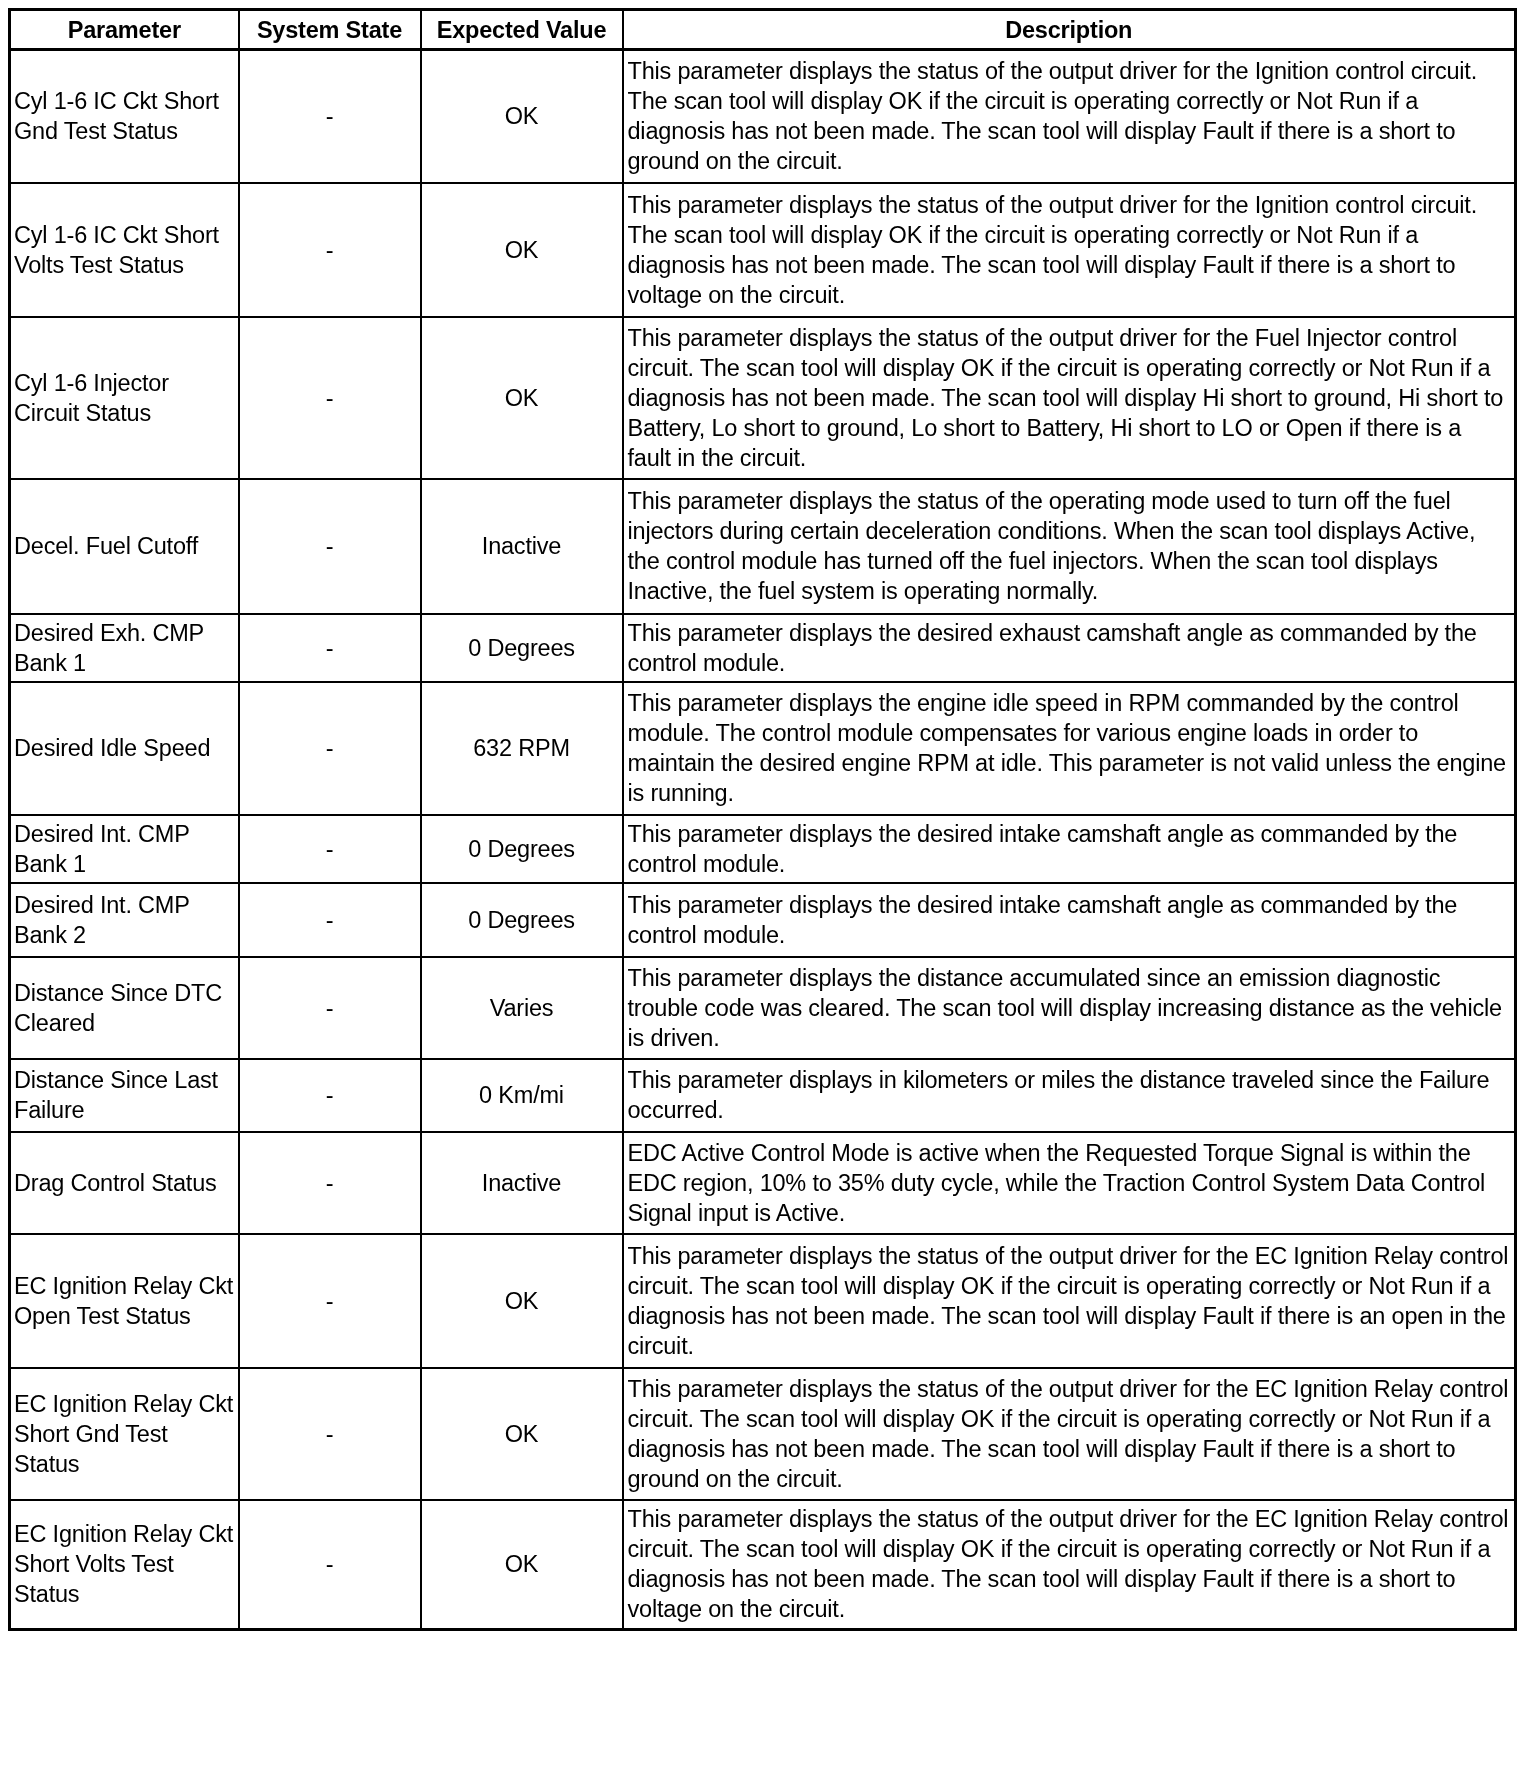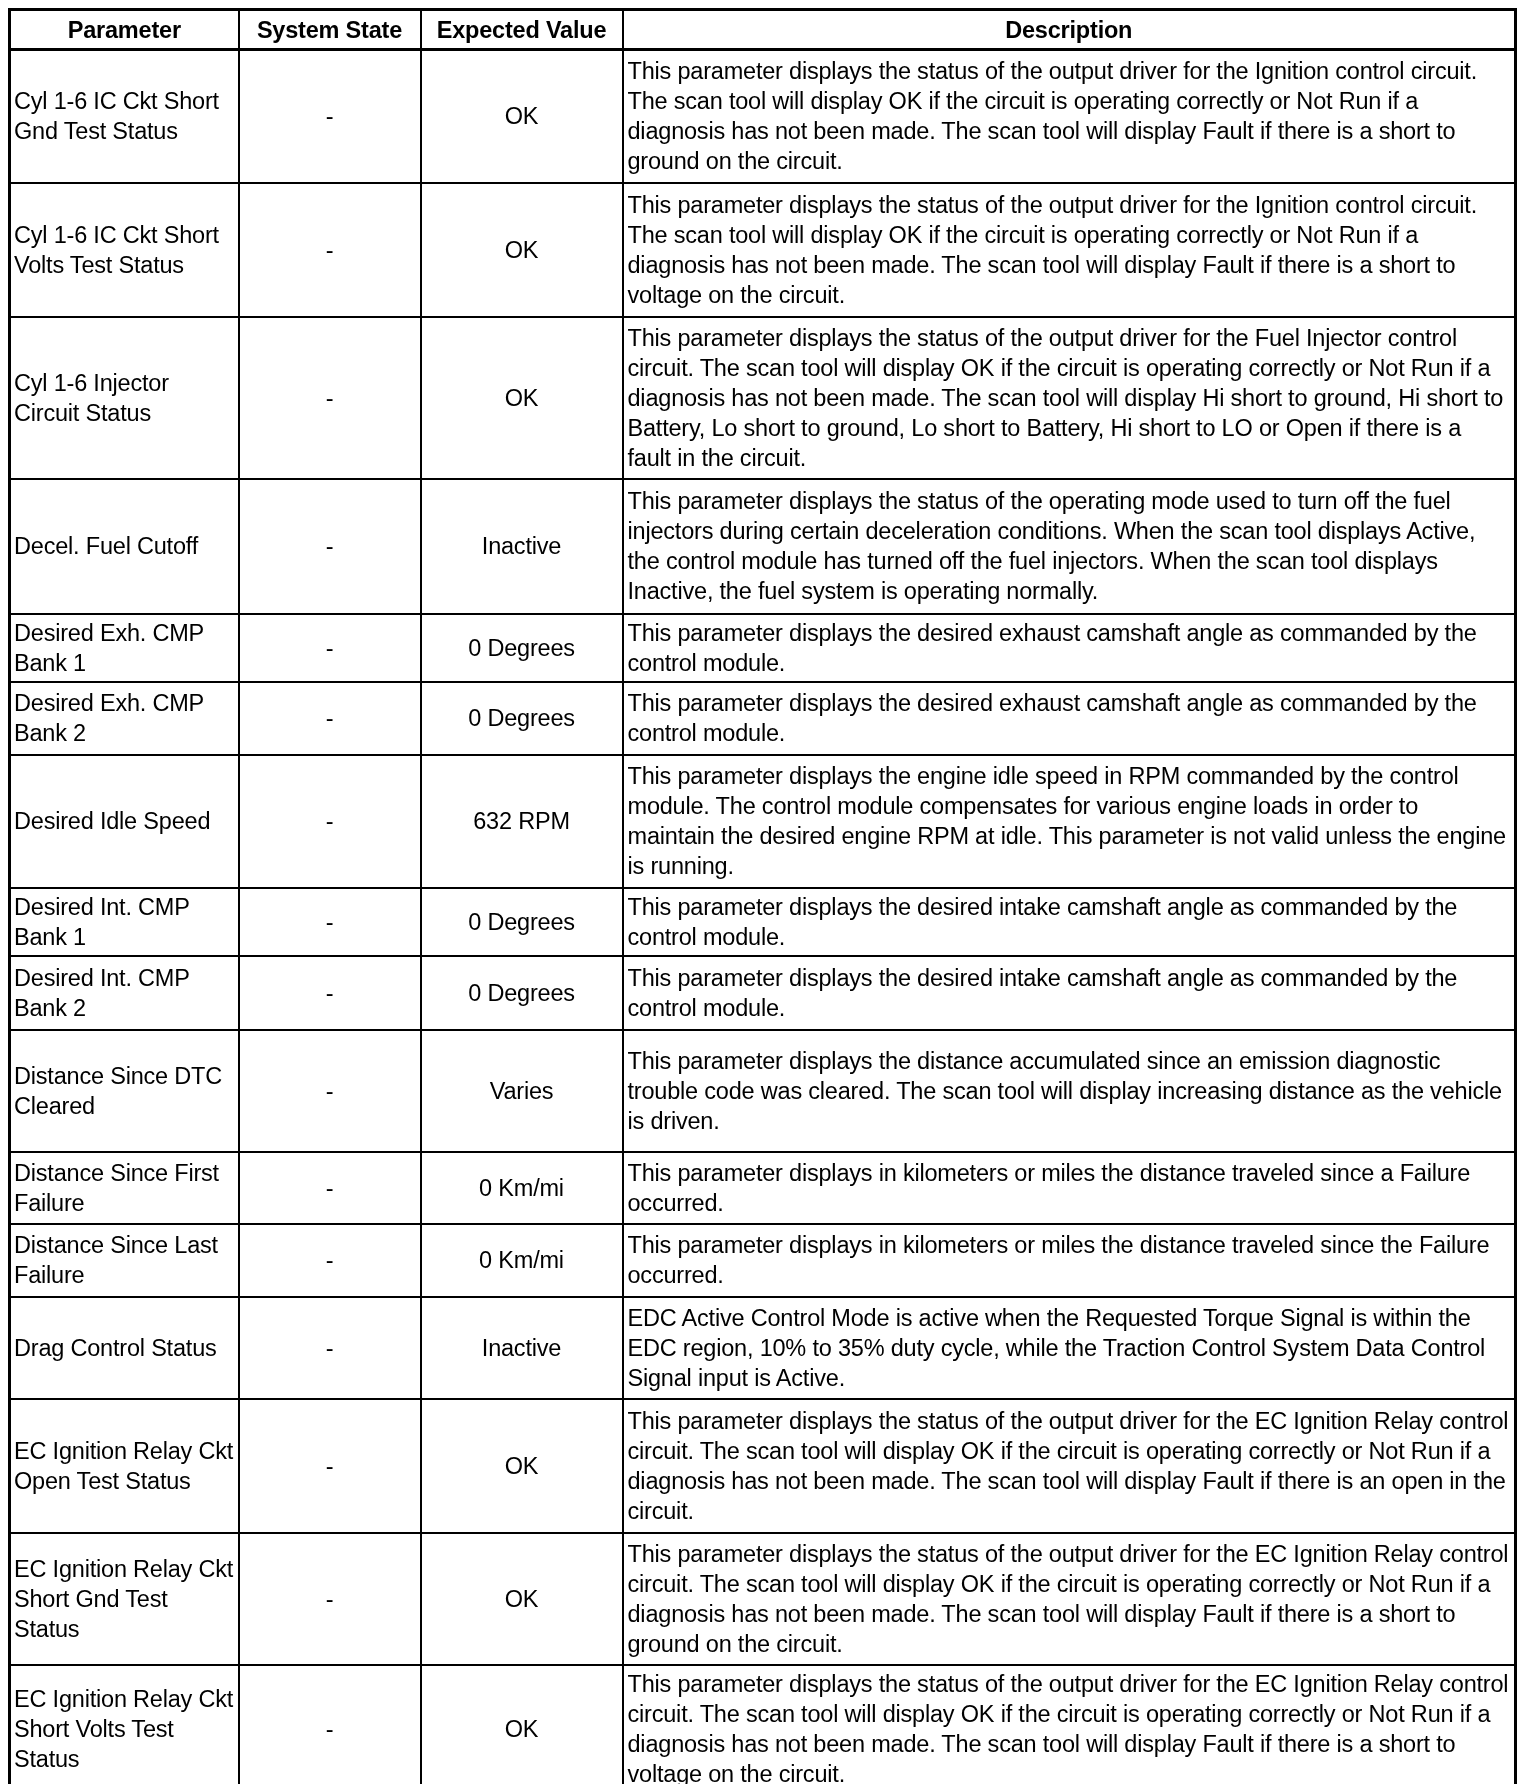--- a/index.html
+++ b/index.html
@@ -66,55 +66,43 @@
         <td class="state">-</td>
         <td class="expected">Inactive</td>
         <td class="desc">This parameter displays the status of the operating mode used to turn off the fuel injectors during certain deceleration conditions. When the scan tool displays Active, the control module has turned off the fuel injectors. When the scan tool displays Inactive, the fuel system is operating normally.</td>
       </tr>
       <tr style="height: 51px;">
         <td class="param">Desired Exh. CMP Bank 1</td>
         <td class="state">-</td>
         <td class="expected">0 Degrees</td>
         <td class="desc">This parameter displays the desired exhaust camshaft angle as commanded by the control module.</td>
       </tr>
-      <tr style="height: 73px;">
-        <td class="param">Desired Exh. CMP Bank 2</td>
-        <td class="state">-</td>
-        <td class="expected">0 Degrees</td>
-        <td class="desc">This parameter displays the desired exhaust camshaft angle as commanded by the control module.</td>
-      </tr>
       <tr style="height: 133px;">
         <td class="param">Desired Idle Speed</td>
         <td class="state">-</td>
         <td class="expected">632 RPM</td>
         <td class="desc">This parameter displays the engine idle speed in RPM commanded by the control module. The control module compensates for various engine loads in order to maintain the desired engine RPM at idle. This parameter is not valid unless the engine is running.</td>
       </tr>
       <tr style="height: 53px;">
         <td class="param">Desired Int. CMP Bank 1</td>
         <td class="state">-</td>
         <td class="expected">0 Degrees</td>
         <td class="desc">This parameter displays the desired intake camshaft angle as commanded by the control module.</td>
       </tr>
       <tr style="height: 74px;">
         <td class="param">Desired Int. CMP Bank 2</td>
         <td class="state">-</td>
         <td class="expected">0 Degrees</td>
         <td class="desc">This parameter displays the desired intake camshaft angle as commanded by the control module.</td>
       </tr>
-      <tr style="height: 122px;">
+      <tr style="height: 102px;">
         <td class="param">Distance Since DTC Cleared</td>
         <td class="state">-</td>
         <td class="expected">Varies</td>
         <td class="desc">This parameter displays the distance accumulated since an emission diagnostic trouble code was cleared. The scan tool will display increasing distance as the vehicle is driven.</td>
-      </tr>
-      <tr style="height: 72px;">
-        <td class="param">Distance Since First Failure</td>
-        <td class="state">-</td>
-        <td class="expected">0 Km/mi</td>
-        <td class="desc">This parameter displays in kilometers or miles the distance traveled since a Failure occurred.</td>
       </tr>
       <tr style="height: 73px;">
         <td class="param">Distance Since Last Failure</td>
         <td class="state">-</td>
         <td class="expected">0 Km/mi</td>
         <td class="desc">This parameter displays in kilometers or miles the distance traveled since the Failure occurred.</td>
       </tr>
       <tr style="height: 102px;">
         <td class="param">Drag Control Status</td>
         <td class="state">-</td>

